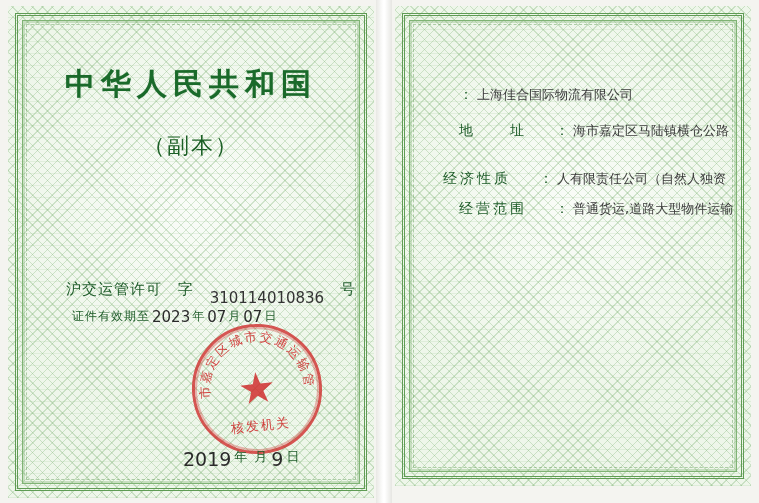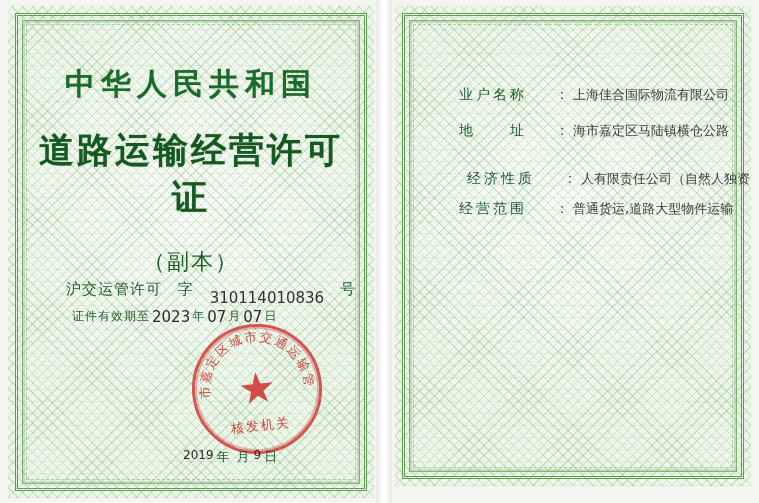--- a/index.html
+++ b/index.html
@@ -126,21 +126,21 @@
 
   
   .row-license { left: 34px; top: 250px; width: 290px; justify-content: space-between; }
   .row-license .lbl  { font-size: 15px; }
   .row-license .val  { font-size: 15px; color:#333;margin-top:9px; }
 
   .row-valid { left: 40px; top: 278px; }
   .row-valid .lbl { font-size: 12px; }
   .row-valid .val { font-size: 15px; margin: 0 2px; }
   .row-date   { left: 148px; top: 418px; }
-  .row-date .val { font-size: 12px; margin: 0 3px; }
+  .row-date .val { font-size: 19px; margin: 0 3px; }
   .row-date .lbl { font-size: 13px; }
 
   
   .seal {
     position: absolute;
     left: 160px;
     top: 294px;
     width: 124px;
     height: 124px;
     border-radius: 50%;
@@ -202,40 +202,39 @@
     white-space: nowrap;
   }
   .r-val2 {
     position: absolute;
     font-size: 13px;
     color: #3a3a3a;
     white-space: nowrap;
   }
   .r1 { left: 40px; top: 56px; }
   .r2 { left: 40px; top: 92px; }
-  .r3 { left: 48px; top: 140px; }
+  .r3 { left: 24px; top: 140px; }
   .r4 { left: 40px; top: 170px; align-items: flex-end; }
   .r2b{ left: 150px; top: 114px; }
 </style>
 </head>
 <body>
 
 <div class="page">
   <div class="spread"></div>
   <div class="gutter"></div>
 
   <div class="panel panel-left">
     <div class="guilloche"></div>
     <div class="frame-outer"></div>
     <div class="frame-inner"></div>
     <div class="frame-deco"></div>
 
     <div class="content">
       <div class="cert-country">中华人民共和国</div>
-      <div class="cert-title">道路运输经营许可证</div>
       <div class="cert-sub">（副本）</div>
 
       <div class="field-row row-license">
         <span class="lbl">沪交运管许可</span>
         <span class="lbl">字</span>
         <span class="val">310114010836</span>
         <span class="lbl">号</span>
       </div>
 
       <div class="field-row row-valid">
@@ -274,21 +273,20 @@
 
   <div class="panel panel-right">
     <div class="guilloche"></div>
     <div class="frame-outer"></div>
     <div class="frame-inner"></div>
     <div class="frame-deco"></div>
 
     <div class="content">
 
       <div class="r-row r1">
-        <span class="r-lbl">业户名称</span>
         <span class="r-colon">：</span>
         <span class="r-val">上海佳合国际物流有限公司</span>
       </div>
 
       <div class="r-row r2">
         <span class="r-lbl">地　　址</span>
         <span class="r-colon">：</span>
         <span class="r-val">海市嘉定区马陆镇横仓公路</span>
       </div>
 

